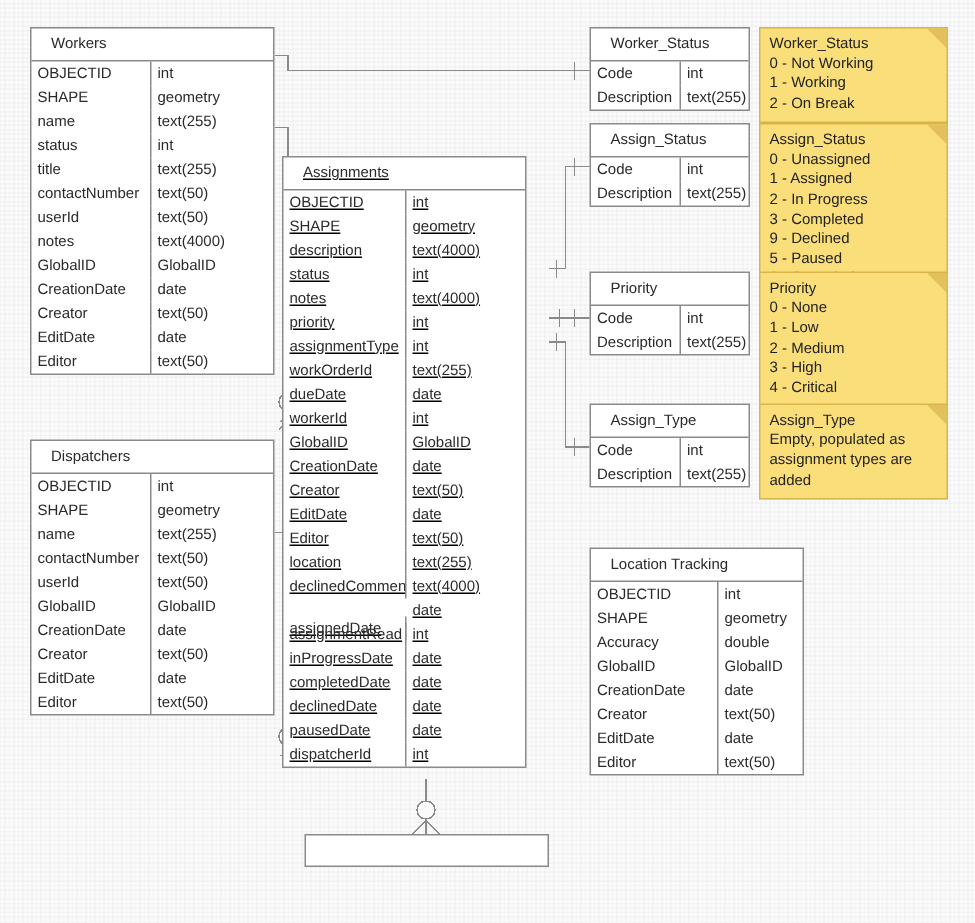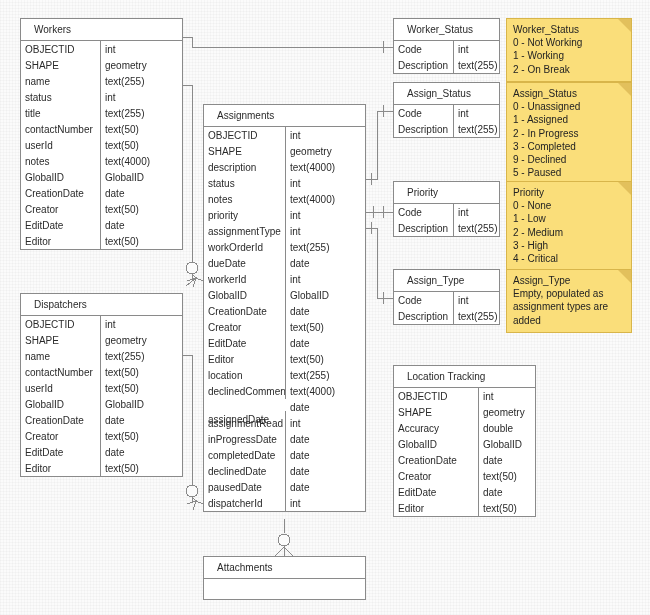--- a/index.html
+++ b/index.html
@@ -251,21 +251,21 @@
           <div class="row">
             <span class="fname" style="width: 80px;">EditDate</span>
             <span class="ftype">date</span>
           </div>
           <div class="row">
             <span class="fname" style="width: 80px;">Editor</span>
             <span class="ftype">text(50)</span>
           </div>
         </div>
       </div>
-      <div class="entity" style="left: 203px; top: 104px; width: 163px;">
+      <div class="entity" style="left: 188px; top: 104px; width: 163px; text-decoration: underline;">
         <div class="entity-title">Assignments</div>
         <div class="rows">
           <div class="row">
             <span class="fname" style="width: 82px;">OBJECTID</span>
             <span class="ftype">int</span>
           </div>
           <div class="row">
             <span class="fname" style="width: 82px;">SHAPE</span>
             <span class="ftype">geometry</span>
           </div>
@@ -442,21 +442,20 @@
             <span class="fname" style="width: 85px;">EditDate</span>
             <span class="ftype">date</span>
           </div>
           <div class="row">
             <span class="fname" style="width: 85px;">Editor</span>
             <span class="ftype">text(50)</span>
           </div>
         </div>
       </div>
       <div class="entity" style="left: 203px; top: 556px; width: 163px;">
-        <div class="entity-title">Attachments</div>
         <div class="rows">
           <div class="row empty-body"></div>
         </div>
       </div>
     </div>
 
   <div id="notes-host">
       <div class="note" style="left: 506px; top: 18px; width: 126px;">
         <div class="fold"></div>
         <div class="nline">Worker_Status</div>

